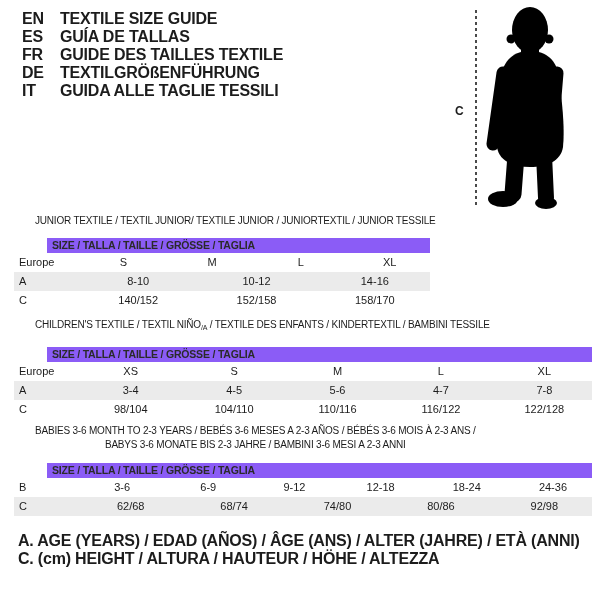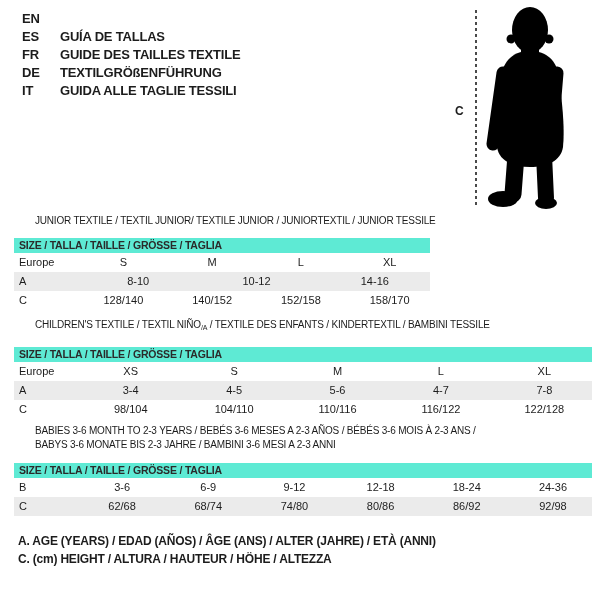--- a/index.html
+++ b/index.html
@@ -3,64 +3,65 @@
 <meta charset="utf-8">
 <style>
   html,body{margin:0;padding:0;background:#fff;}
   .page{
     position:relative;width:600px;height:600px;background:#ffffff;overflow:hidden;
     font-family:"Liberation Sans",sans-serif;color:#1c1c1c;
     -webkit-font-smoothing:antialiased;
   }
   
   .languages{position:absolute;left:22px;top:10px;}
-  .lang-row{display:flex;font-weight:bold;font-size:13px;line-height:18px;letter-spacing:-0.2px;}
+  .lang-row{display:flex;font-weight:bold;font-size:16px;line-height:18px;letter-spacing:-0.2px;}
   .lang-code{width:38px;}
   .lang-label{white-space:nowrap;}
   
   .height-line{
     position:absolute;left:475px;top:10px;width:2px;height:196px;
     background:repeating-linear-gradient(to bottom,#4a4a4a 0 3px,transparent 3px 6px);
   }
   .height-marker-label{position:absolute;left:455px;top:104px;font-weight:bold;font-size:12px;}
   .baby-svg{position:absolute;left:481px;top:5px;}
   
   .section-title{
     position:absolute;left:35px;font-weight:normal;font-size:10px;
     letter-spacing:-0.2px;white-space:nowrap;line-height:14px;
   }
   .title-junior{top:214px;}
   .title-children{top:318px;}
-  .title-babies{top:424px;}
+  .title-babies{top:424px;text-align:center;}
   .title-sub{font-size:7px;position:relative;top:2px;}
   
   .size-table{position:absolute;left:14px;font-size:11px;}
   .tbl-junior{top:238px;width:416px;}
   .tbl-children{top:347px;width:578px;}
   .tbl-babies{top:463px;width:578px;}
   .t-head{
-    background:#5eead4;height:15px;line-height:15px;padding-left:5px;
-    font-size:10.5px;font-weight:bold;color:#2a2a2a;letter-spacing:-0.2px;
+    background:#8b5cf6;height:15px;line-height:15px;padding-left:5px;
+    font-size:10.5px;font-weight:bold;color:#2a2a2a;letter-spacing:-0.2px;margin-left:33px;
   }
   .t-row{display:flex;height:19px;line-height:19px;gap:8px;}
   .t-row.alt{background:#ebebeb;}
   .label-cell{width:56px;padding-left:5px;text-align:left;}
   .data-cell{flex:1;text-align:center;}
   
   .footnotes{position:absolute;left:18px;top:532px;}
-  .footnote{font-weight:bold;font-size:12px;line-height:18px;letter-spacing:-0.2px;white-space:nowrap;}
+  .footnote{font-weight:bold;font-size:16px;line-height:18px;letter-spacing:-0.2px;white-space:nowrap;}
 </style>
 </head>
 <body>
 
 <div class="page">
 
   <div class="languages">
     <div class="lang-row">
       <span class="lang-code">EN</span>
+      <span class="lang-label">TEXTILE SIZE GUIDE</span>
     </div>
     <div class="lang-row">
       <span class="lang-code">ES</span>
       <span class="lang-label">GUÍA DE TALLAS</span>
     </div>
     <div class="lang-row">
       <span class="lang-code">FR</span>
       <span class="lang-label">GUIDE DES TAILLES TEXTILE</span>
     </div>
     <div class="lang-row">
@@ -107,21 +108,20 @@
       <span class="data-cell">XL</span>
     </div>
     <div class="t-row alt">
       <span class="label-cell">A</span>
       <span class="data-cell">8-10</span>
       <span class="data-cell">10-12</span>
       <span class="data-cell">14-16</span>
     </div>
     <div class="t-row">
       <span class="label-cell">C</span>
-      <span class="data-cell">128/140</span>
       <span class="data-cell">140/152</span>
       <span class="data-cell">152/158</span>
       <span class="data-cell">158/170</span>
     </div>
   </div>
 
   <div class="section-title title-children">
     <span>CHILDREN'S TEXTILE / TEXTIL NIÑO</span><span class="title-sub">/A</span><span> / TEXTILE DES ENFANTS / KINDERTEXTIL / BAMBINI TESSILE</span>
   </div>
   <div class="size-table tbl-children">
@@ -166,21 +166,20 @@
       <span class="data-cell">12-18</span>
       <span class="data-cell">18-24</span>
       <span class="data-cell">24-36</span>
     </div>
     <div class="t-row alt">
       <span class="label-cell">C</span>
       <span class="data-cell">62/68</span>
       <span class="data-cell">68/74</span>
       <span class="data-cell">74/80</span>
       <span class="data-cell">80/86</span>
-      <span class="data-cell">86/92</span>
       <span class="data-cell">92/98</span>
     </div>
   </div>
 
   <div class="footnotes">
     <div class="footnote">A. AGE (YEARS) / EDAD (AÑOS) / ÂGE (ANS) / ALTER (JAHRE) / ETÀ (ANNI)</div>
     <div class="footnote">C. (cm) HEIGHT / ALTURA / HAUTEUR / HÖHE / ALTEZZA</div>
   </div>
 
 </div>

